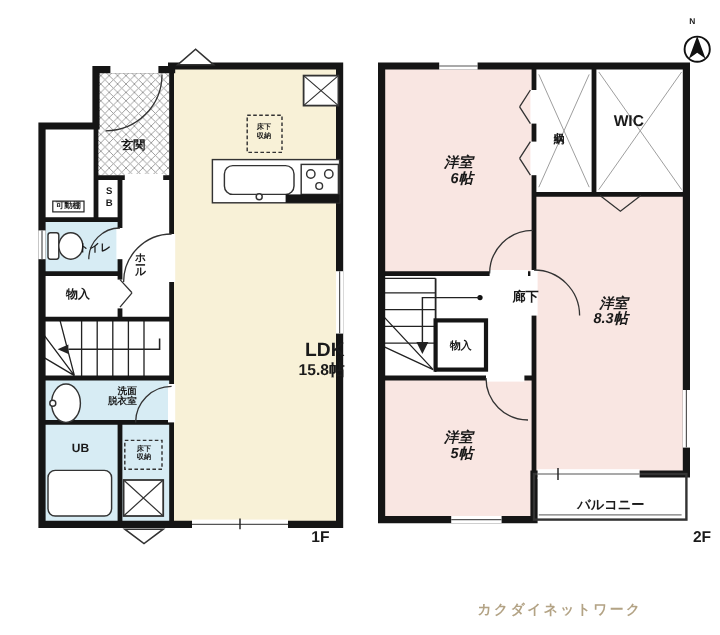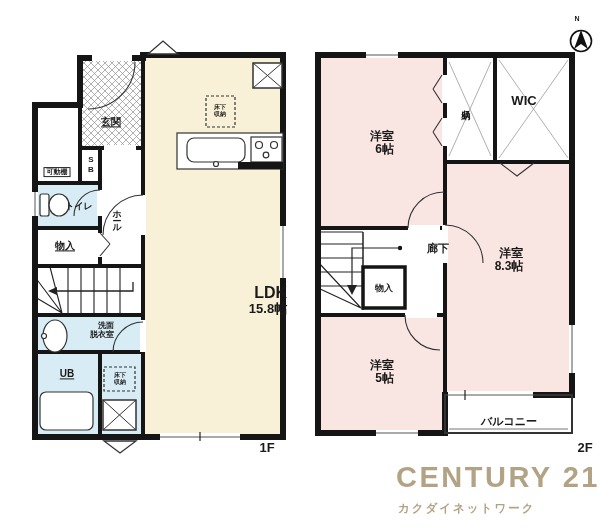--- a/index.html
+++ b/index.html
@@ -7,22 +7,22 @@
           font-family:"Liberation Sans","DejaVu Sans",sans-serif;}
   svg{position:absolute;left:0;top:0;}
   .lbl{position:absolute;transform:translate(-50%,-50%);font-weight:700;color:#1a1a1a;
        white-space:nowrap;text-align:right;line-height:1.12;}
   .lbl.v{writing-mode:vertical-rl;text-orientation:upright;letter-spacing:1px;}
   .boxed{border:1px solid #222;padding:0 2px;background:rgba(255,255,255,.6);}
   .logo-brand{position:absolute;left:396px;top:461px;font-size:29px;font-weight:700;
               letter-spacing:2.5px;color:#b3a385;}
   .logo-company{position:absolute;left:398px;top:501px;font-size:11.5px;font-weight:700;
                 letter-spacing:2px;color:#b3a385;}
-  .fs16{font-size:16px;} .fs13{font-size:13px;} .fs12{font-size:12px;} .fs11{font-size:11px;}
-  .fs10{font-size:10px;text-decoration:underline;} .fs9{font-size:9px;} .fs8{font-size:8px;} .fs7{font-size:7px;}
+  .fs16{font-size:16px;} .fs13{font-size:13px;} .fs12{font-size:12px;font-style:italic;} .fs11{font-size:11px;}
+  .fs10{font-size:10px;} .fs9{font-size:9px;} .fs8{font-size:8px;} .fs7{font-size:7px;}
   .fs6{font-size:6px;line-height:1.2;}
 </style>
 </head>
 <body>
 
 <div id="canvas">
 
 <svg width="600" height="529" viewBox="0 0 600 529">
   <defs>
     <pattern id="hatch" width="7" height="7" patternUnits="userSpaceOnUse">
@@ -215,16 +215,15 @@
 </div>
 <div class="lbl fs12" style="left:382px;top:372px;">
   <div>洋室</div>
   <div>5帖</div>
 </div>
 <div class="lbl fs11" style="left:509px;top:421px;">バルコニー</div>
 <div class="lbl fs13" style="left:564px;top:448px;margin-left:21px;">2F</div>
 
 <div class="lbl fs7" style="left:577px;top:19px;">N</div>
 
-<div class="logo-brand">CENTURY 21</div>
 <div class="logo-company">カクダイネットワーク</div>
 
 </div>
 
 </body></html>

